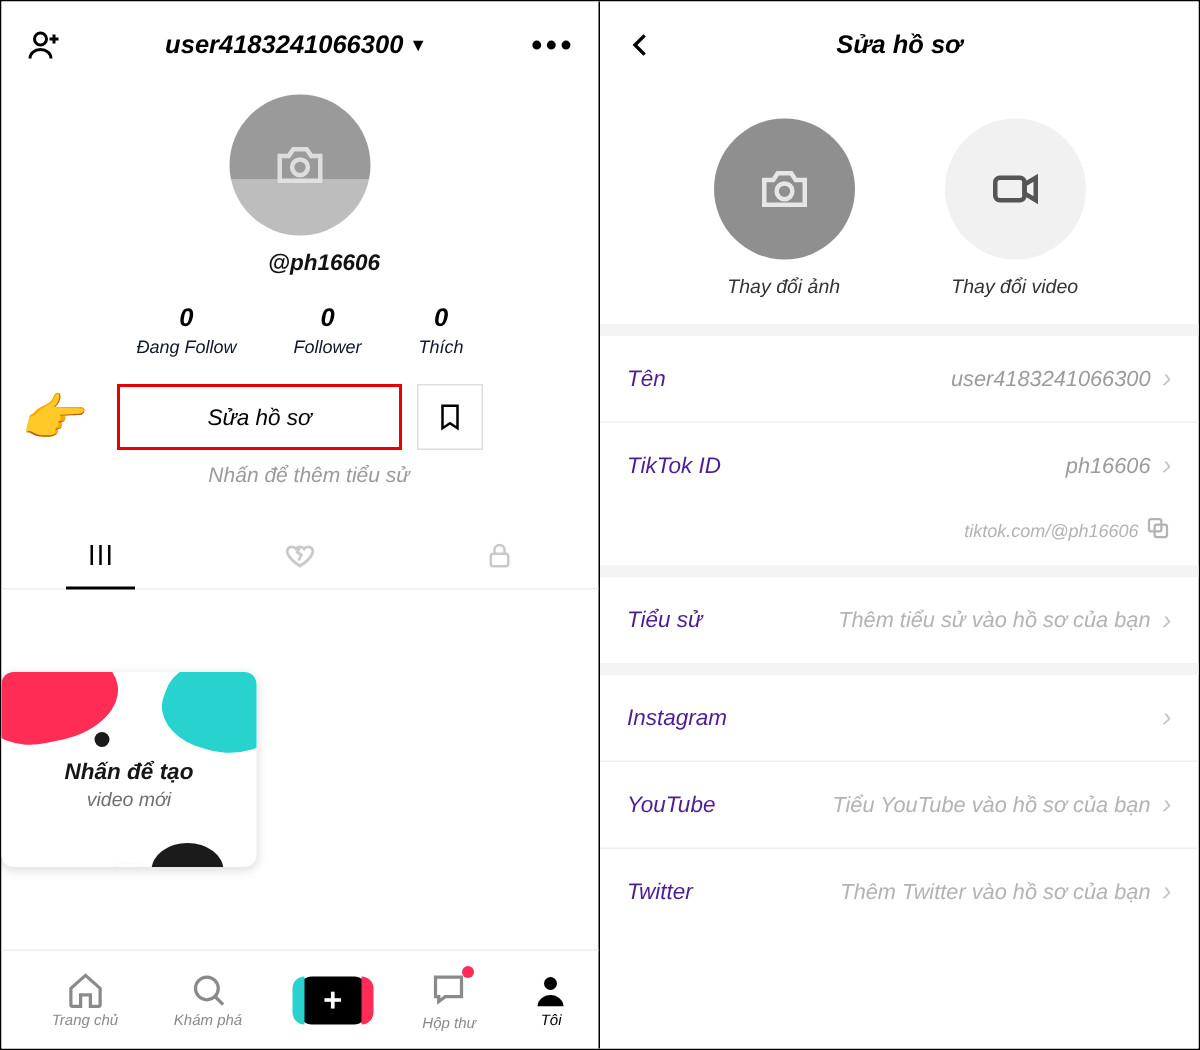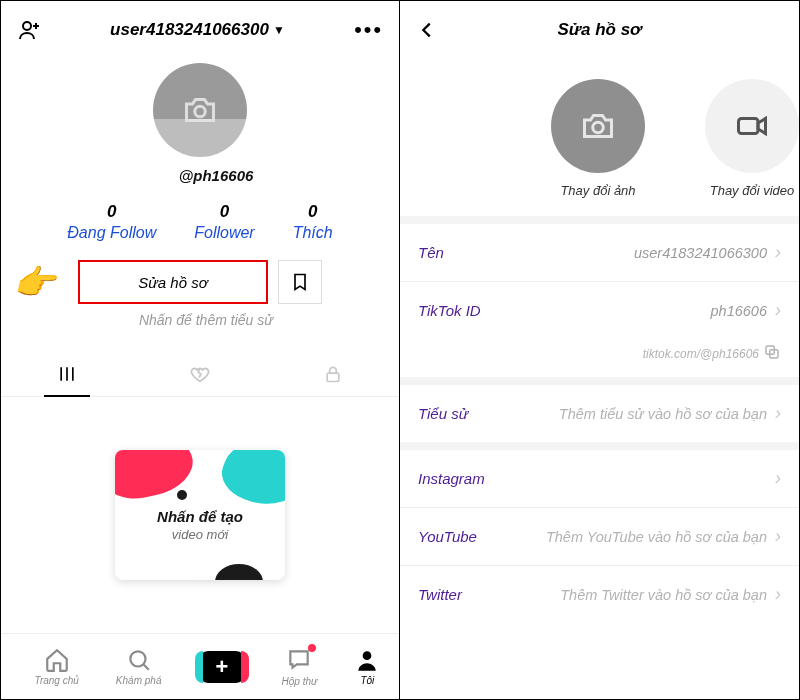--- a/index.html
+++ b/index.html
@@ -15,56 +15,56 @@
   .chev-down { margin-left: 4px; font-size: 12px; }
 
   
   .l-body { flex: 1; display: flex; flex-direction: column; align-items: center; }
   .avatar { width: 94px; height: 94px; border-radius: 50%; background: linear-gradient(#9a9a9a 0 60%, #bdbdbd 60% 100%); display: flex; align-items: center; justify-content: center; margin-top: 4px; }
   .avatar svg { opacity: .9; }
   .handle { margin-top: 10px; font-size: 15px; font-weight: 600; color: #111; margin-left: 32px; }
   .stats { display: flex; width: 100%; justify-content: center; gap: 38px; margin-top: 18px; }
   .stat { text-align: center; }
   .stat .n { font-size: 17px; font-weight: 700; color: #000; }
-  .stat .l { font-size: 16px; color: #1d4ed8; margin-top: 2px; }
+  .stat .l { font-size: 12px; color: #0f172a; margin-top: 2px; }
 
   .edit-row { display: flex; align-items: center; gap: 10px; margin-top: 18px; position: relative; width: 100%; justify-content: center; }
   .edit-btn { width: 190px; height: 44px; border: 2px solid #e60000; display: flex; align-items: center; justify-content: center; font-size: 15px; font-weight: 500; color: #000; background: #fff; }
   .bookmark-btn { width: 44px; height: 44px; border: 1px solid #ddd; display: flex; align-items: center; justify-content: center; background:#fff;}
   .pointer { position: absolute; left: 12px; top: 2px; font-size: 34px; color: #d35400; }
 
   .bio-hint { margin-top: 8px; font-size: 14px; color: #9b9b9b; padding-left: 12px; }
 
   .tabs { width: 100%; display: flex; margin-top: 24px; border-bottom: 1px solid #eee; }
   .tab { flex: 1; height: 44px; display: flex; align-items: center; justify-content: center; color: #bdbdbd; }
   .tab.active { color: #000; position: relative; }
   .tab.active::after { content:""; position:absolute; bottom:-1px; left: 50%; transform:translateX(-50%); width: 46px; height: 2px; background:#000; }
 
-  .feed-area { flex: 1; width: 100%; display: flex; align-items: center; justify-content: center; position: relative; }
+  .feed-area { flex: 1; width: 100%; display: flex; align-items: center; position: relative; }
   .create-card { width: 170px; height: 130px; border-radius: 8px; box-shadow: 0 2px 8px rgba(0,0,0,.15); background: #fff; position: relative; overflow: hidden; display:flex; flex-direction:column; align-items:center; justify-content:center; }
   .create-card .blob1 { position:absolute; top:-14px; left:-12px; width:90px; height:60px; background:#ff2d55; border-radius: 40% 60% 55% 45%; transform:rotate(-12deg);}
   .create-card .blob2 { position:absolute; top:-6px; right:-18px; width:80px; height:60px; background:#28d3cf; border-radius: 55% 45% 60% 40%; transform:rotate(20deg);}
   .create-card .blob3 { position:absolute; bottom:-20px; right:22px; width:48px; height:36px; background:#1b1b1b; border-radius:50%; }
   .create-card .dot1 { position:absolute; top:40px; left:62px; width:10px; height:10px; background:#1b1b1b; border-radius:50%;}
   .create-card .t1 { font-size: 15px; font-weight: 700; color:#161616; z-index:2; margin-top:20px;}
   .create-card .t2 { font-size: 13px; color:#6f6f6f; z-index:2; margin-top:2px;}
   .create-card .tip { position:absolute; bottom:-8px; left:50%; transform:translateX(-50%); width:0; height:0; border-left:8px solid transparent; border-right:8px solid transparent; border-top:10px solid #fff; filter: drop-shadow(0 2px 2px rgba(0,0,0,.15));}
 
   .bottom-nav { height: 66px; border-top: 1px solid #eee; display:flex; align-items:center; justify-content:space-around;padding-left:15px; }
   .nav-item { display:flex; flex-direction:column; align-items:center; gap:2px; color:#8a8a8a; font-size:10px; }
   .nav-item.active { color:#000; }
   .plus-btn { width:46px; height:32px; border-radius:9px; background:#000; position:relative; display:flex; align-items:center; justify-content:center; color:#fff; font-size:22px; font-weight:700;}
   .plus-btn::before { content:""; position:absolute; left:-4px; top:0; bottom:0; width:8px; background:#28d3cf; border-radius:9px 0 0 9px;}
   .plus-btn::after  { content:""; position:absolute; right:-4px; top:0; bottom:0; width:8px; background:#ff2d55; border-radius:0 9px 9px 0;}
   .msg-wrap { position:relative; }
   .msg-wrap .dot { position:absolute; top:-2px; right:-4px; width:8px; height:8px; background:#ff2d55; border-radius:50%; }
 
   
   .r-body { flex:1; display:flex; flex-direction:column; }
-  .media-row { display:flex; justify-content:flex-end; gap:60px; padding: 20px 0 18px; }
+  .media-row { display:flex; justify-content:center; gap:60px; padding: 20px 0 18px; }
   .media-col { display:flex; flex-direction:column; align-items:center; gap:10px; }
   .media-circle { width:94px; height:94px; border-radius:50%; display:flex; align-items:center; justify-content:center; }
   .media-circle.photo { background:#8f8f8f; }
   .media-circle.video { background:#f1f1f1; }
   .media-label { font-size:13px; color:#333; }
 
   .divider { height:8px; background:#f4f4f4; width:100%; }
   .thin-sep { height:1px; background:#efefef; width:100%; }
 
   .row { display:flex; align-items:center; justify-content:space-between; padding: 18px 18px; }
@@ -281,21 +281,21 @@
         <span class="k">Instagram</span>
         <span class="v">
             <span class="chev">›</span>
           </span>
       </div>
       <div class="thin-sep"></div>
 
       <div class="row">
         <span class="k">YouTube</span>
         <span class="v">
-            <span>Thêm YouTube vào hồ sơ của bạn</span>
+            <span>Tiểu YouTube vào hồ sơ của bạn</span>
             <span class="chev">›</span>
           </span>
       </div>
       <div class="thin-sep"></div>
 
       <div class="row">
         <span class="k">Twitter</span>
         <span class="v">
             <span>Thêm Twitter vào hồ sơ của bạn</span>
             <span class="chev">›</span>

